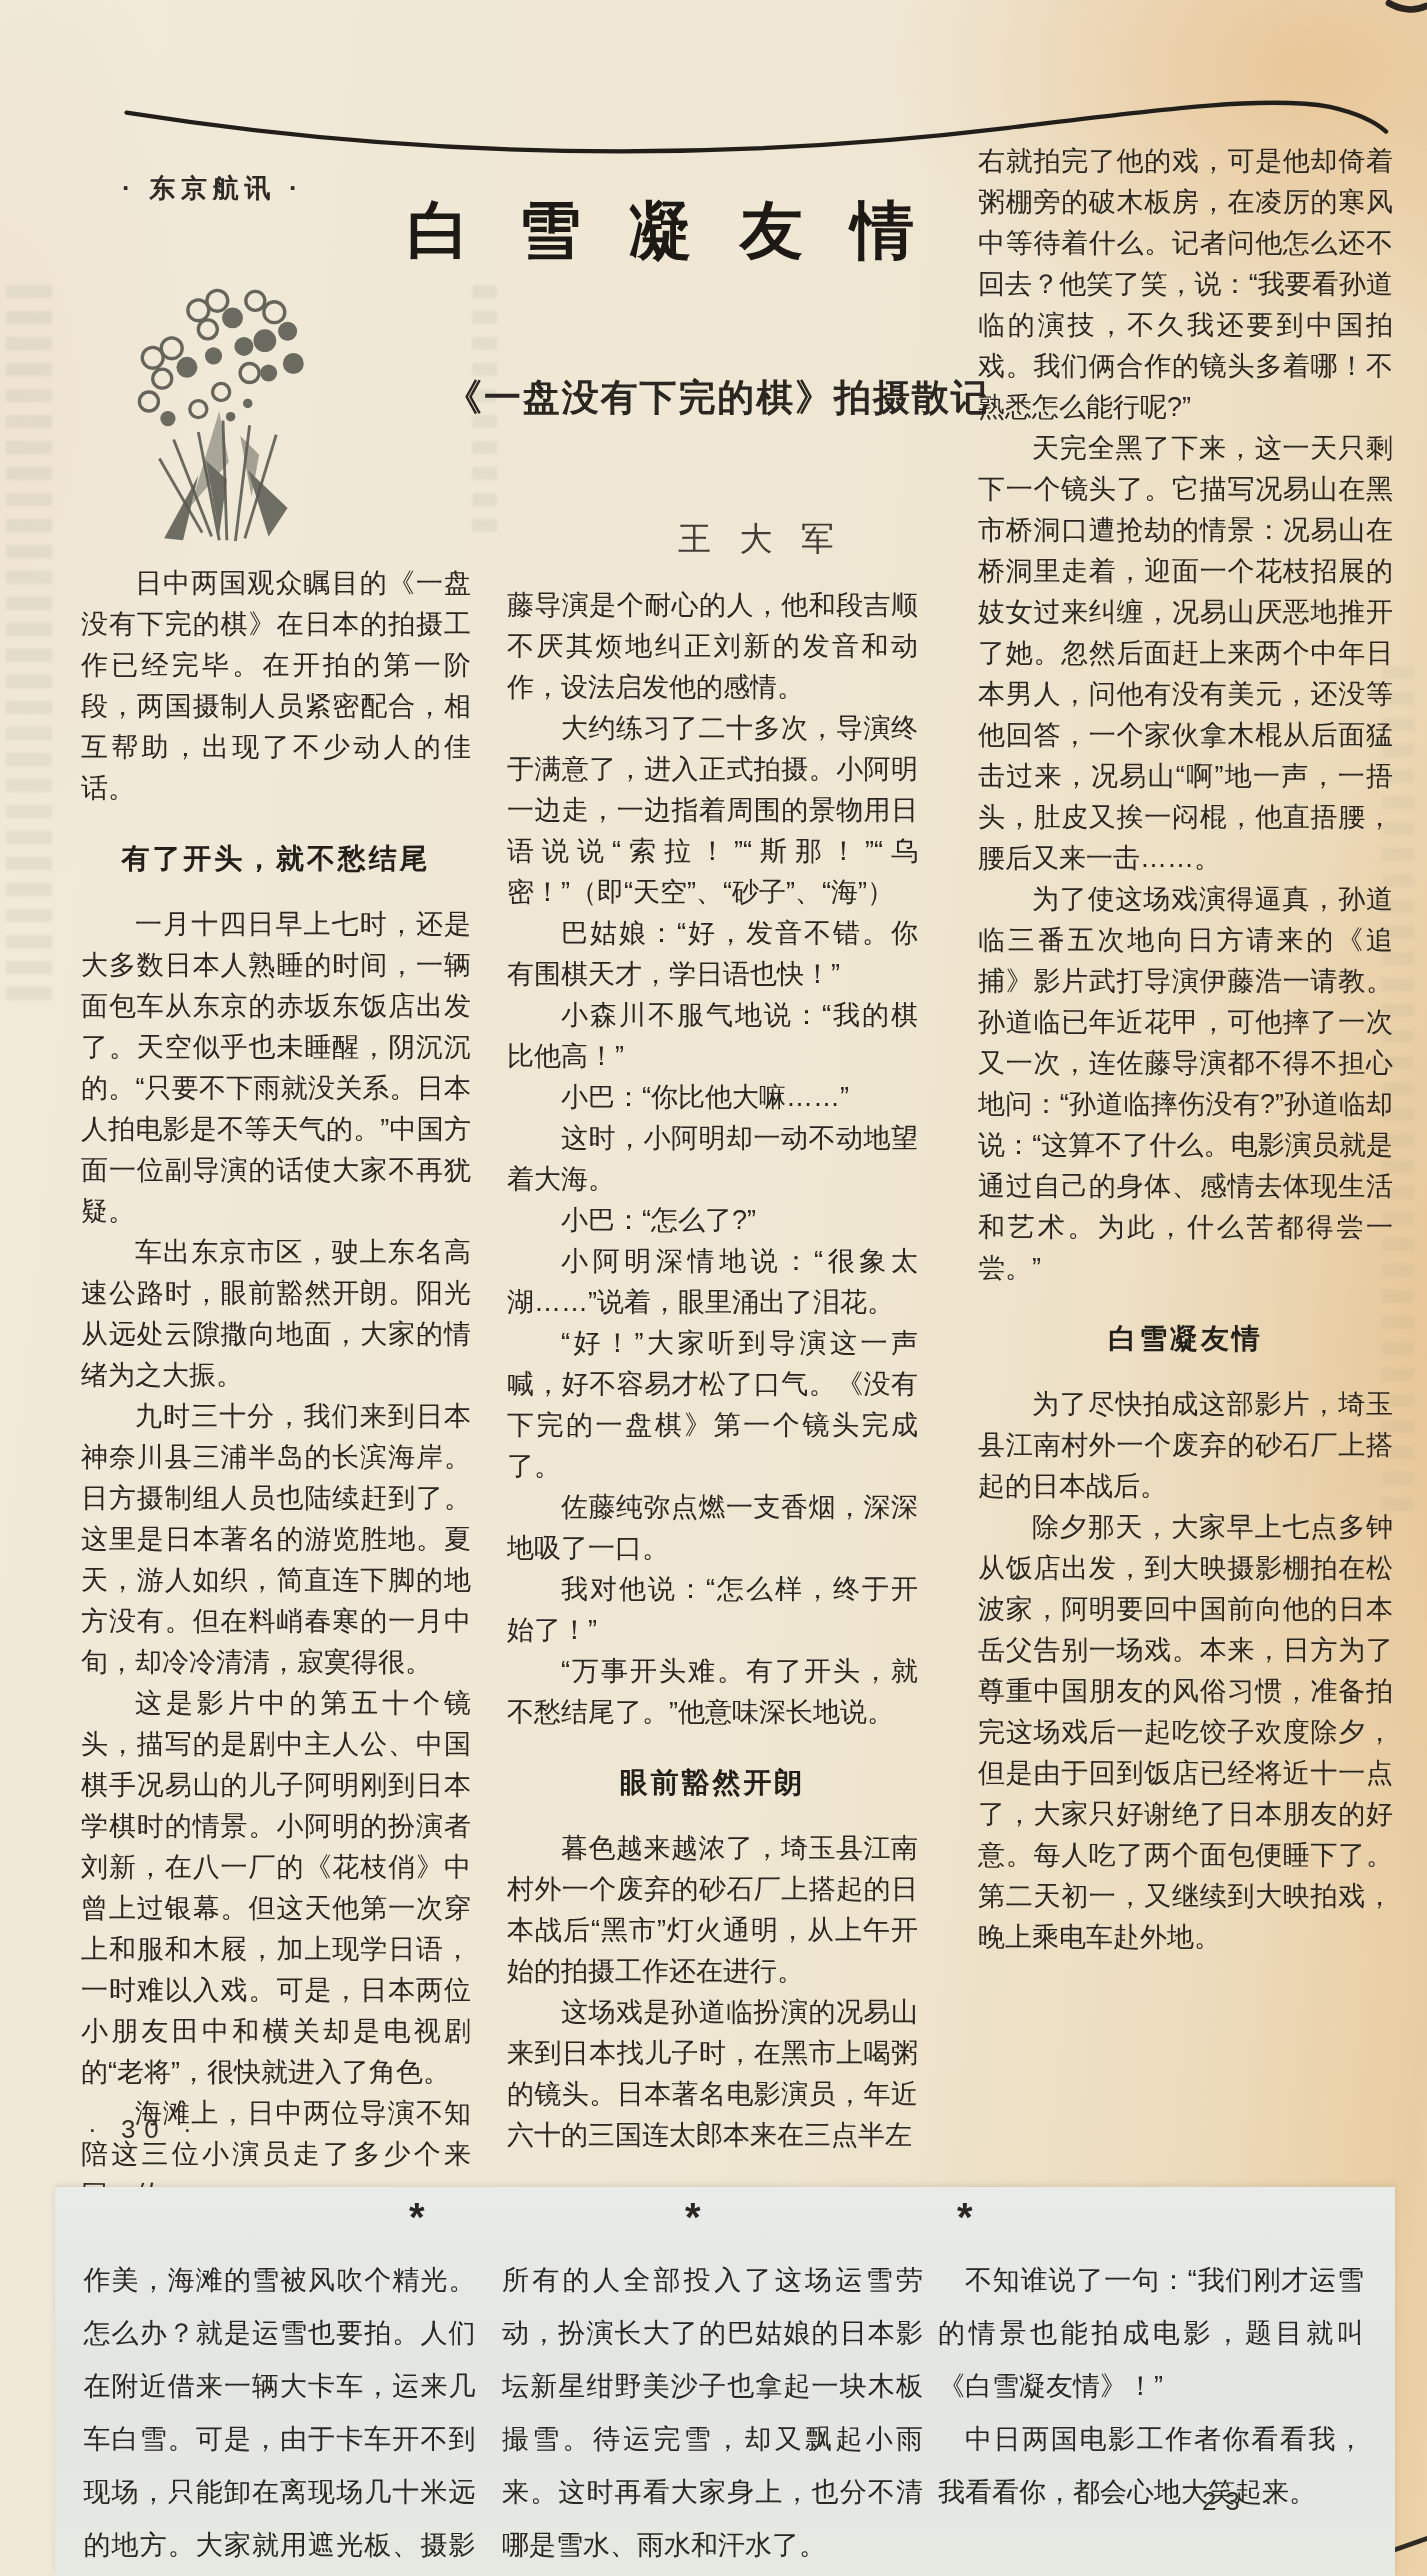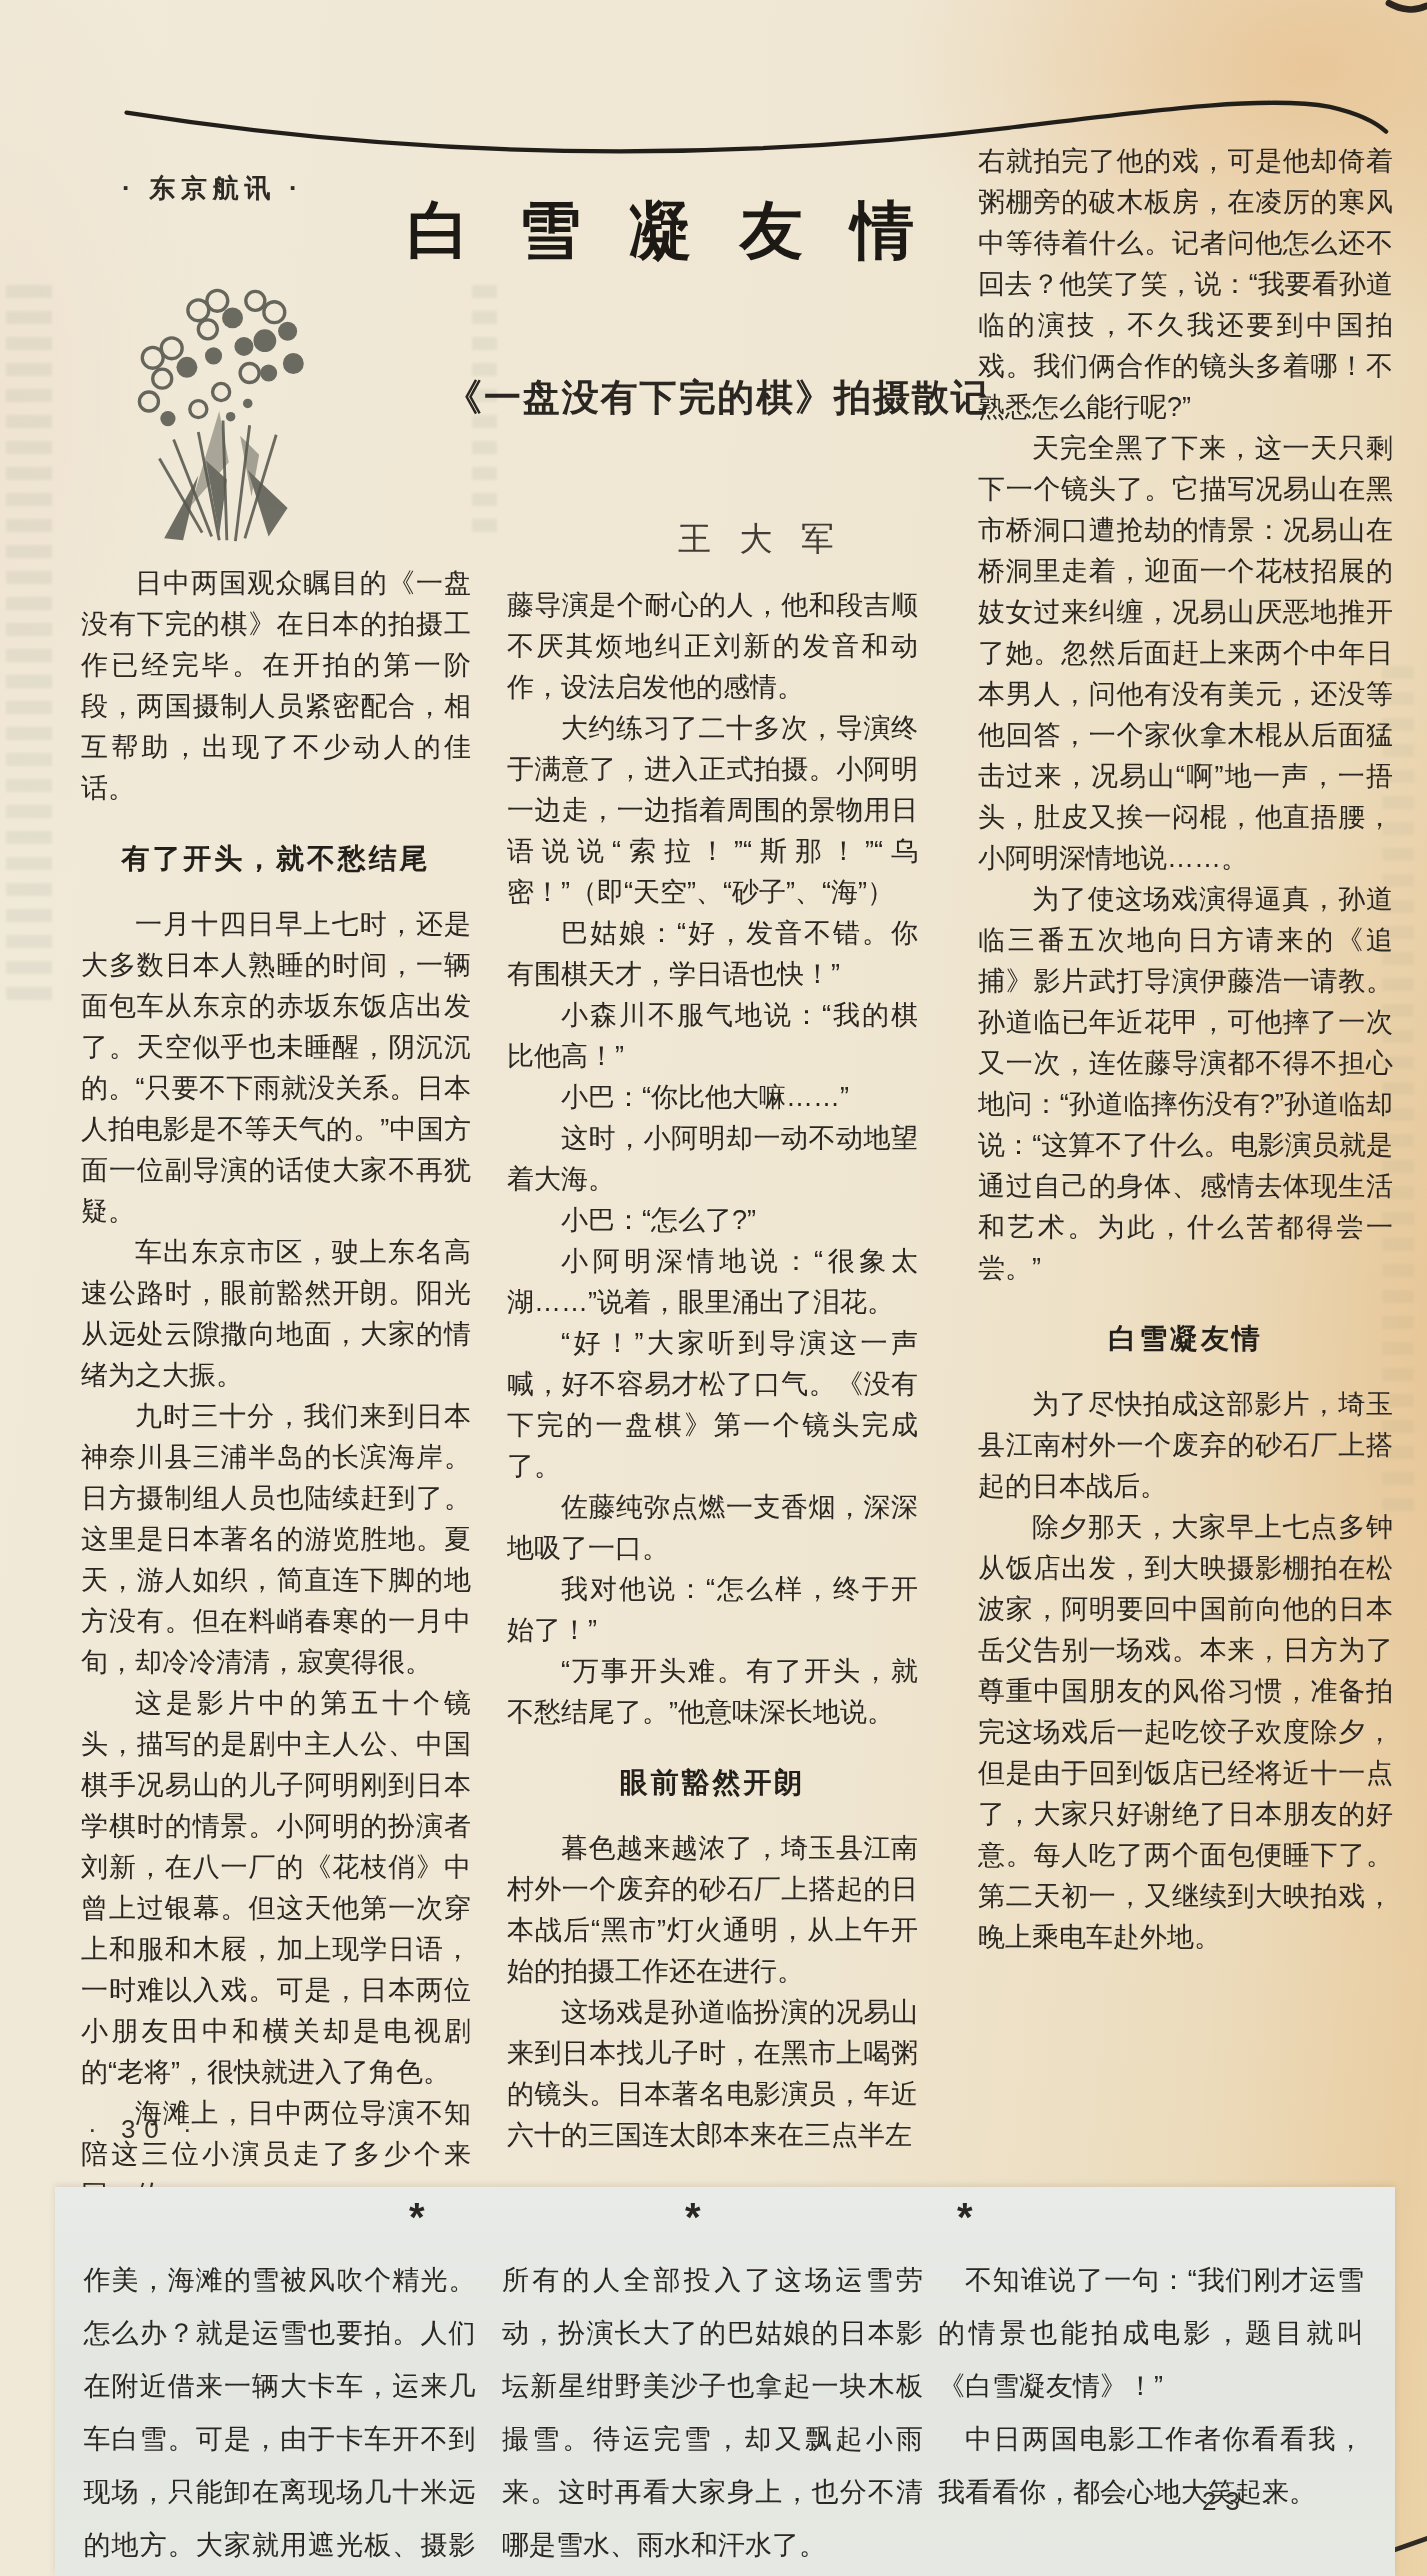--- a/index.html
+++ b/index.html
@@ -138,21 +138,21 @@
       <div class="para">“好！”大家听到导演这一声喊，好不容易才松了口气。《没有下完的一盘棋》第一个镜头完成了。</div>
       <div class="para">佐藤纯弥点燃一支香烟，深深地吸了一口。</div>
       <div class="para">我对他说：“怎么样，终于开始了！”</div>
       <div class="para">“万事开头难。有了开头，就不愁结尾了。”他意味深长地说。</div>
       <div class="subhead">眼前豁然开朗</div>
       <div class="para">暮色越来越浓了，埼玉县江南村外一个废弃的砂石厂上搭起的日本战后“黑市”灯火通明，从上午开始的拍摄工作还在进行。</div>
       <div class="para">这场戏是孙道临扮演的况易山来到日本找儿子时，在黑市上喝粥的镜头。日本著名电影演员，年近六十的三国连太郎本来在三点半左</div>
     </div>
   <div class="col col3">
       <div class="para cont">右就拍完了他的戏，可是他却倚着粥棚旁的破木板房，在凌厉的寒风中等待着什么。记者问他怎么还不回去？他笑了笑，说：“我要看孙道临的演技，不久我还要到中国拍戏。我们俩合作的镜头多着哪！不熟悉怎么能行呢?”</div>
-      <div class="para">天完全黑了下来，这一天只剩下一个镜头了。它描写况易山在黑市桥洞口遭抢劫的情景：况易山在桥洞里走着，迎面一个花枝招展的妓女过来纠缠，况易山厌恶地推开了她。忽然后面赶上来两个中年日本男人，问他有没有美元，还没等他回答，一个家伙拿木棍从后面猛击过来，况易山“啊”地一声，一捂头，肚皮又挨一闷棍，他直捂腰，小阿明深情地说……。</div>
+      <div class="para">天完全黑了下来，这一天只剩下一个镜头了。它描写况易山在黑市桥洞口遭抢劫的情景：况易山在桥洞里走着，迎面一个花枝招展的妓女过来纠缠，况易山厌恶地推开了她。忽然后面赶上来两个中年日本男人，问他有没有美元，还没等他回答，一个家伙拿木棍从后面猛击过来，况易山“啊”地一声，一捂头，肚皮又挨一闷棍，他直捂腰，腰后又来一击……。</div>
       <div class="para">为了使这场戏演得逼真，孙道临三番五次地向日方请来的《追捕》影片武打导演伊藤浩一请教。孙道临已年近花甲，可他摔了一次又一次，连佐藤导演都不得不担心地问：“孙道临摔伤没有?”孙道临却说：“这算不了什么。电影演员就是通过自己的身体、感情去体现生活和艺术。为此，什么苦都得尝一尝。”</div>
       <div class="subhead">白雪凝友情</div>
       <div class="para">为了尽快拍成这部影片，埼玉县江南村外一个废弃的砂石厂上搭起的日本战后。</div>
       <div class="para">除夕那天，大家早上七点多钟从饭店出发，到大映摄影棚拍在松波家，阿明要回中国前向他的日本岳父告别一场戏。本来，日方为了尊重中国朋友的风俗习惯，准备拍完这场戏后一起吃饺子欢度除夕，但是由于回到饭店已经将近十一点了，大家只好谢绝了日本朋友的好意。每人吃了两个面包便睡下了。第二天初一，又继续到大映拍戏，晚上乘电车赴外地。</div>
     </div>
 
   <div class="pageno pageno-left">· 30 ·</div>
 
   <div class="panel">
     <span class="asterisk ast-1">*</span>

